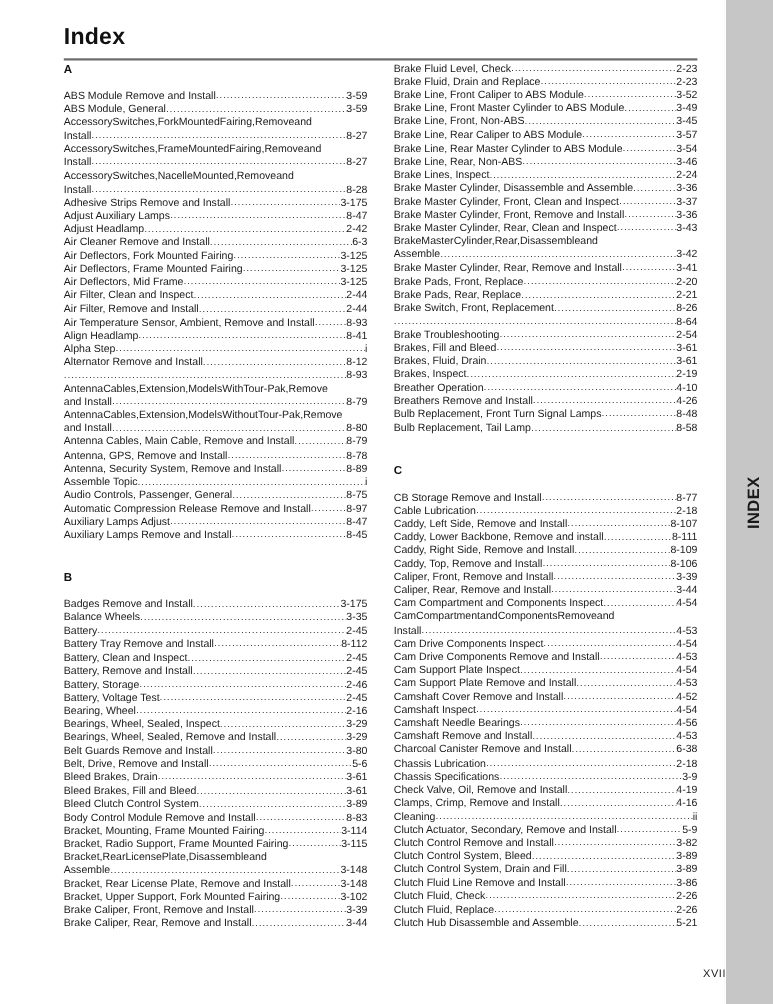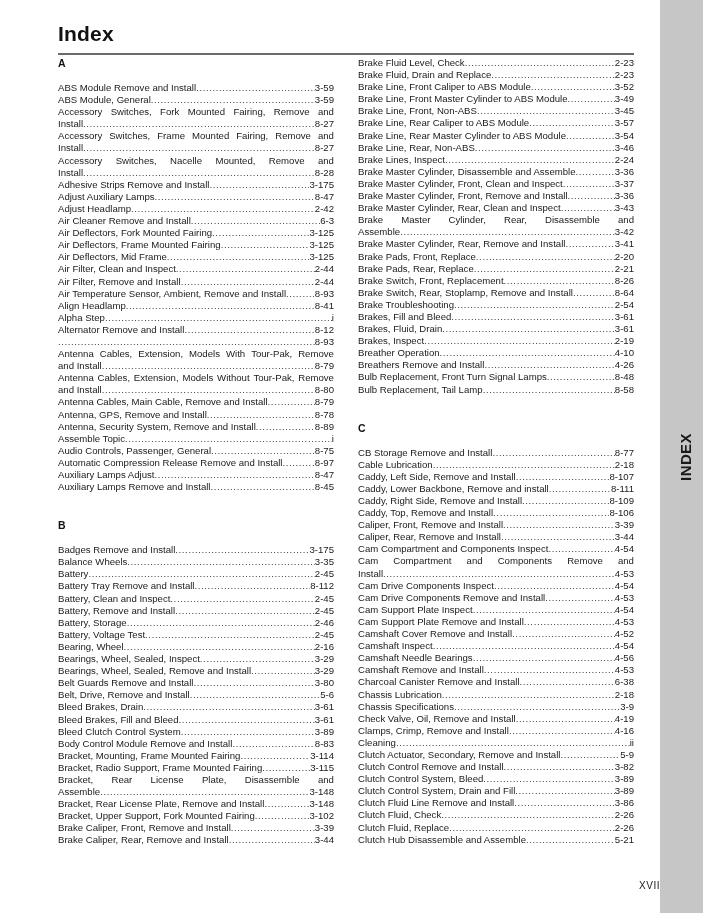--- a/index.html
+++ b/index.html
@@ -117,21 +117,21 @@
     white-space: nowrap;
   }
 
   
   .entry-wrap {
     font-size: 9.6px;
     line-height: 12.1px;
   }
   .entry-wrap .wrap-first {
     display: flex;
-    justify-content: space-between;
+    justify-content: flex-start;
     width: 100%;
   }
   .entry-wrap .wrap-first span {
     white-space: nowrap;
   }
   .entry-wrap .wrap-second {
     display: flex;
     align-items: center;
     width: 100%;
   }
@@ -591,21 +591,20 @@
           <span class="entry-label">Brake Pads, Rear, Replace</span>
           <span class="entry-leader">........................................................................................................................</span>
           <span class="entry-page">2-21</span>
         </div>
         <div class="entry-row">
           <span class="entry-label">Brake Switch, Front, Replacement</span>
           <span class="entry-leader">........................................................................................................................</span>
           <span class="entry-page">8-26</span>
         </div>
         <div class="entry-row">
-          <span class="entry-label">Brake Switch, Rear, Stoplamp, Remove and Install</span>
           <span class="entry-leader">........................................................................................................................</span>
           <span class="entry-page">8-64</span>
         </div>
         <div class="entry-row">
           <span class="entry-label">Brake Troubleshooting</span>
           <span class="entry-leader">........................................................................................................................</span>
           <span class="entry-page">2-54</span>
         </div>
         <div class="entry-row">
           <span class="entry-label">Brakes, Fill and Bleed</span>

